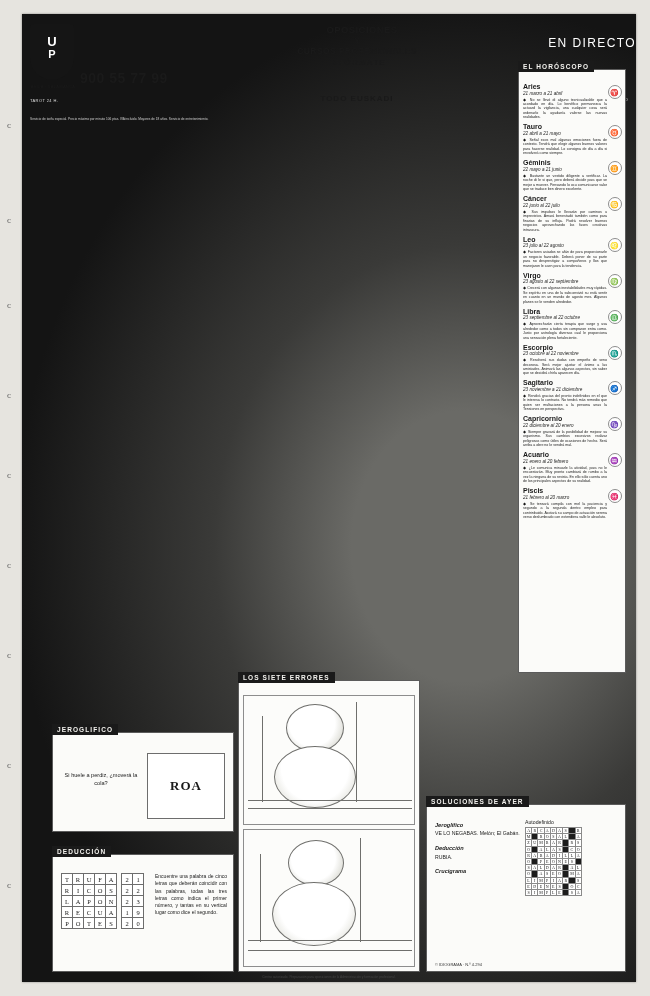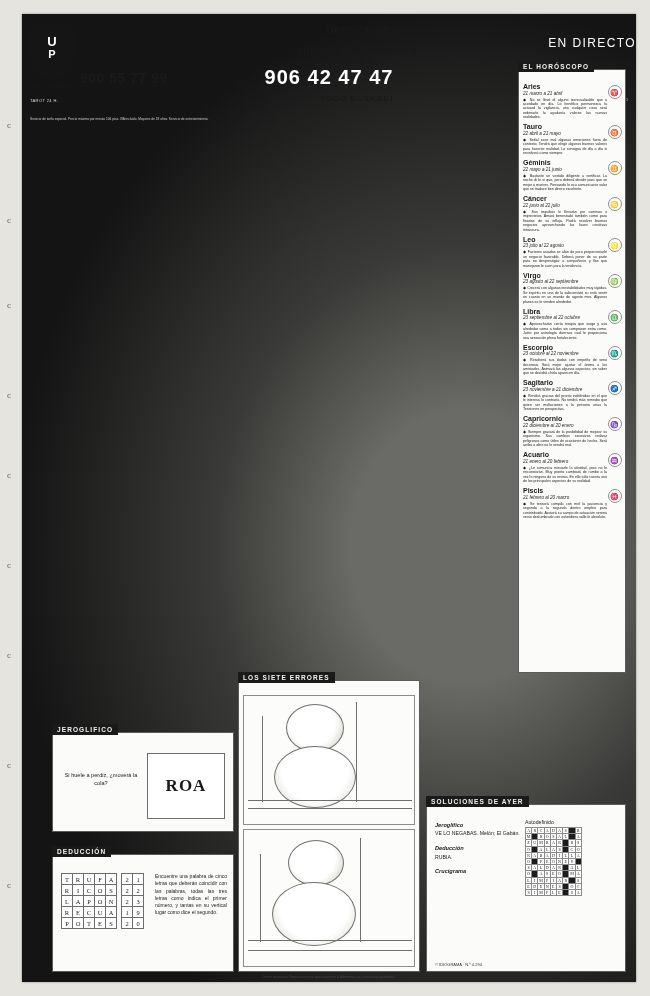--- a/index.html
+++ b/index.html
@@ -117,21 +117,21 @@
   .vid-phone { position:absolute; left:0; right:0; top:52px; text-align:center; color:#fff; font-size:20px; font-weight:bold; letter-spacing:1px; }
   .vid-sm1 { position:absolute; left:8px; top:84px; color:#ddd; font-size:4px; letter-spacing:.4px; }
   .vid-sm2 { position:absolute; right:8px; top:84px; color:#ddd; font-size:3.6px; letter-spacing:.3px; }
   .vid-fine { position:absolute; left:8px; right:8px; top:104px; color:#cfcfcf; font-size:3.2px; text-align:left; line-height:1.2; }
 
   
   #jeroglifico { left:30px; top:718px; width:182px; height:100px; }
   .jero-left { position:absolute; left:8px; top:38px; width:80px; font-size:5.6px; line-height:1.5; text-align:center; }
   .jero-box { position:absolute; right:8px; top:20px; width:78px; height:66px; border:1px solid #6d6d6d; background:#fff; }
   .jero-word { position:absolute; inset:0; display:flex; align-items:center; justify-content:center;
-     font-family:"Liberation Serif", serif; font-size:17px; font-weight:bold; letter-spacing:1px; }
+     font-family:"Liberation Serif", serif; font-size:13px; font-weight:bold; letter-spacing:1px; }
 
   
   #deduccion { left:30px; top:840px; width:182px; height:118px; }
   .ded-tbl { position:absolute; left:8px; top:18px; }
   table.ded { border-collapse:collapse; }
   table.ded td {
     width:11px; height:11px; border:1px solid #6d6d6d; text-align:center;
     font-size:6.5px; font-family:"Liberation Serif", serif; background:#fff; padding:0;
   }
   table.ded td.gap { border:none; background:transparent; width:5px; }
@@ -597,21 +597,20 @@
                 <td class=""></td>
               </tr>
             </tbody>
         </table>
       </div>
     </div>
 
     <div id="vidente">
       <div class="vid-face"></div>
       <div class="vid-t2">EN DIRECTO</div>
-      <div class="vid-phone">906 42 47 47</div>
       <div class="vid-sm1">TAROT 24 H.</div>
       <div class="vid-sm2">VIDENCIA · HORÓSCOPO</div>
       <div class="vid-fine">Servicio de tarifa especial. Precio máximo por minuto 106 ptas. IVA incluido. Mayores de 18 años. Servicio de entretenimiento.</div>
     </div>
 
     <div class="box" id="jeroglifico">
       <div class="seclabel" style="left:-1px; top:-9px;">JEROGLIFICO</div>
       <div class="jero-left">Si huele a perdiz, ¿moverá la cola?</div>
       <div class="jero-box">
         <div class="jero-word">ROA</div>

